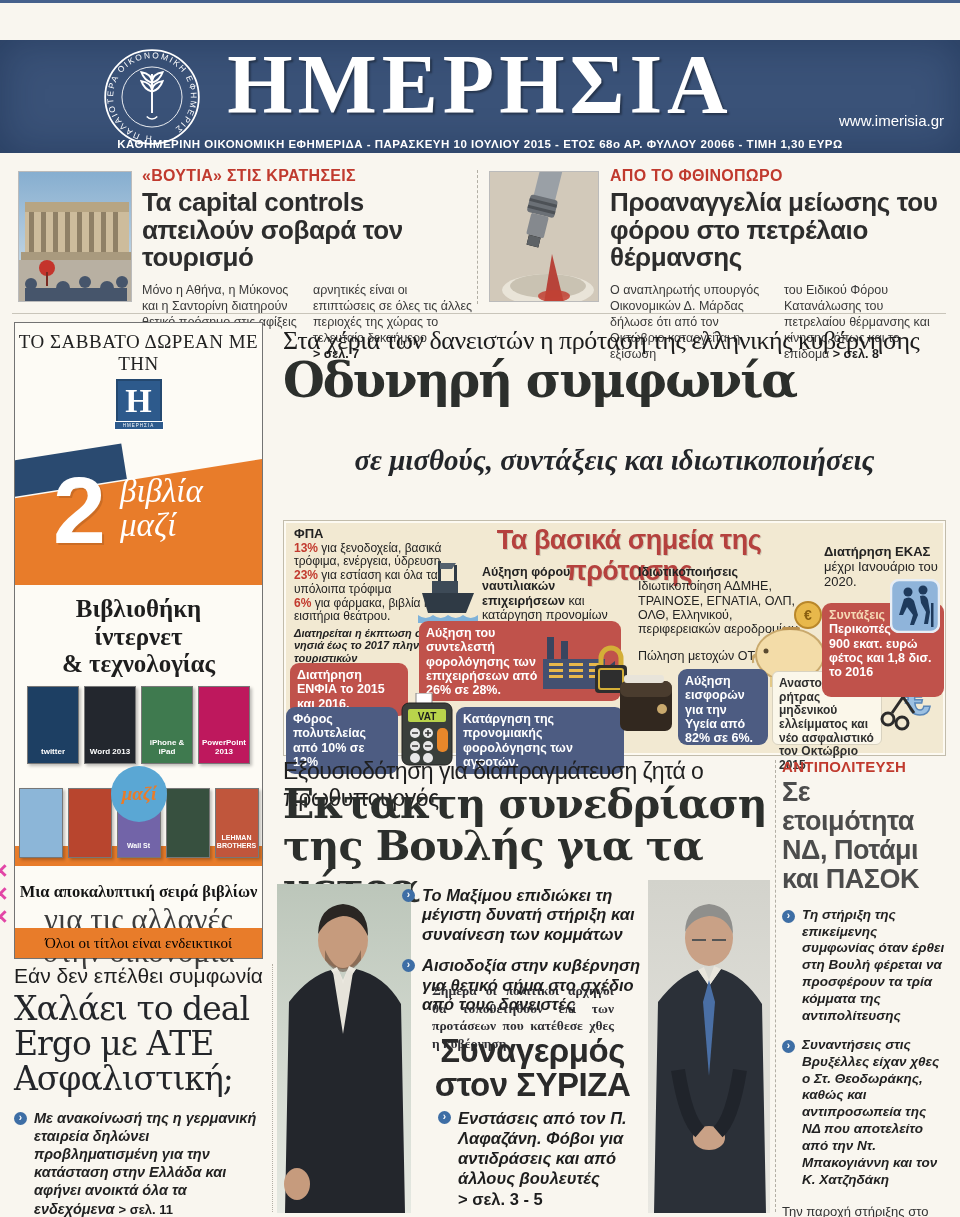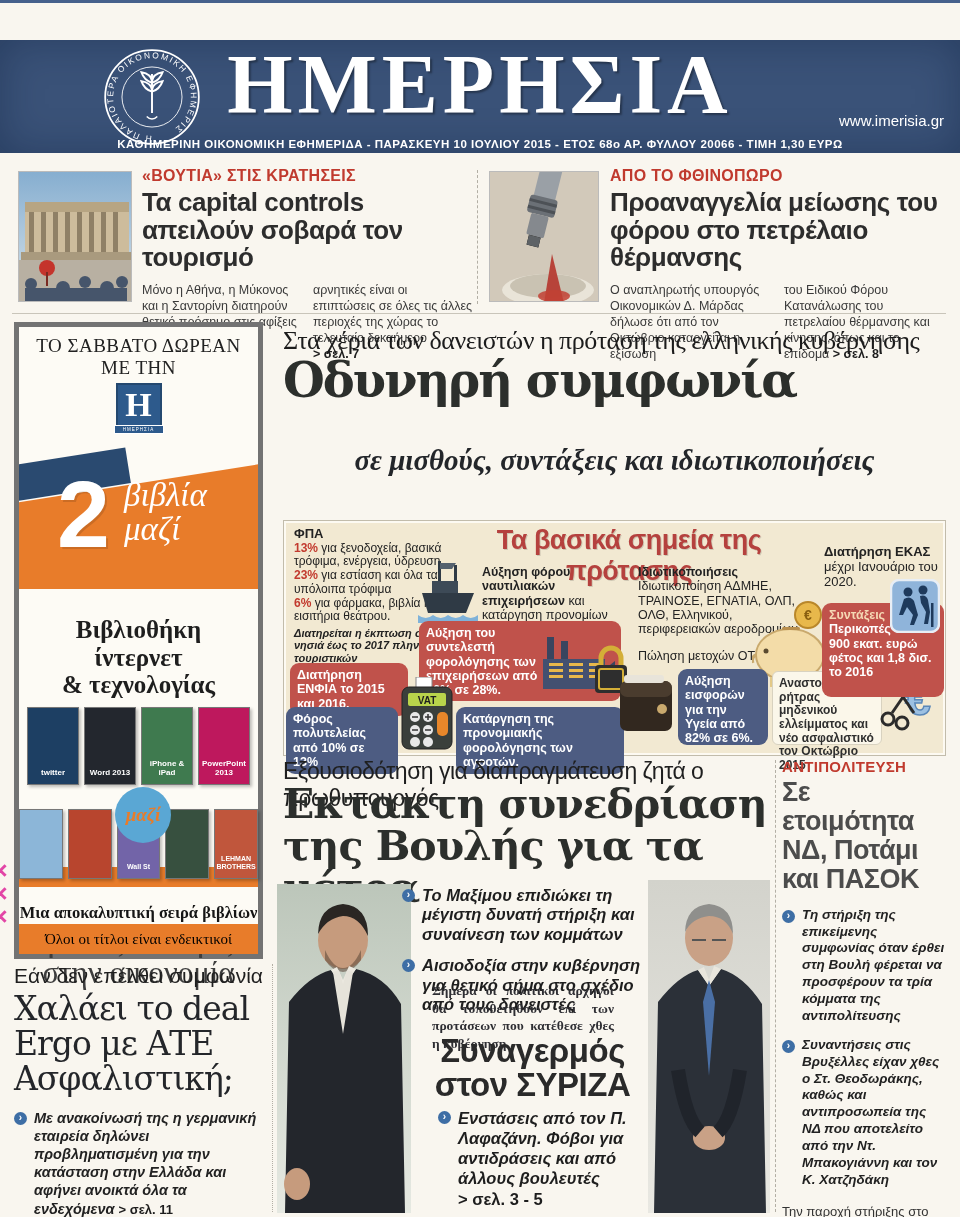--- a/index.html
+++ b/index.html
@@ -30,38 +30,38 @@
   .kicker{color:var(--c-kicker_red);font-weight:bold;font-size:16px;letter-spacing:.3px;}
   .ts-head{color:#2d2d2d;font-weight:bold;font-size:26px;line-height:1.06;margin-top:4px;letter-spacing:-.4px;}
   .ts-cols{display:flex;gap:12px;margin-top:10px;}
   .ts-cols p{width:50%;font-size:12.5px;line-height:1.28;color:#3a3a3a;}
   .ref{font-weight:bold;color:#1d1d1d;white-space:nowrap;}
   .vdash{position:absolute;border-left:1px dashed #b3afa5;}
   .hline{position:absolute;height:1px;background:#c9c5ba;}
 
   
   .promo{position:absolute;left:14px;top:322px;width:249px;height:637px;background:#fdfbf5;
-         border:5px solid #737373;}
+         border:1px solid #737373;}
   .promo-head{font-family:"Liberation Serif",serif;font-size:19px;color:#222;text-align:center;margin-top:8px;letter-spacing:.5px;}
   .hlogo{width:46px;height:44px;background:var(--c-promo_blue);margin:4px auto 0;position:relative;
          border:2px solid #24486f;text-align:center;}
   .hlogo .hletter{color:#fff;font-family:"Liberation Serif",serif;font-weight:bold;font-size:34px;line-height:40px;}
   .hlogo .hname{position:absolute;left:-4px;right:-4px;bottom:-9px;background:var(--c-promo_blue);
                 color:#fff;font-size:4.5px;letter-spacing:1px;padding:1px 0;border:1px solid #fff;}
   .promo-orange{position:relative;margin-top:14px;height:148px;background:var(--c-promo_orange);overflow:hidden;}
   .promo-orange::before{content:"";position:absolute;left:-30px;top:-60px;width:320px;height:100px;
                         background:#fdfbf5;transform:rotate(-9deg);}
   .promo-orange::after{content:"";position:absolute;left:-40px;top:18px;width:150px;height:36px;
                        background:#2a4a70;transform:rotate(-9deg);}
   .big2{position:absolute;left:38px;top:26px;color:#fff;font-size:95px;font-weight:bold;line-height:1;
         text-shadow:2px 2px 0 rgba(0,0,0,.12);z-index:2;}
   .big2txt{position:absolute;left:105px;top:38px;color:#fff;font-family:"Liberation Serif",serif;
            font-style:italic;font-size:33px;line-height:1.02;z-index:2;}
   .series1{font-family:"Liberation Serif",serif;font-weight:bold;font-size:25px;line-height:1.1;
-           text-align:center;color:#1e1e1e;margin-top:27px;}
+           text-align:center;color:#1e1e1e;margin-top:10px;}
   .brow{display:flex;justify-content:center;gap:5px;margin-top:8px;position:relative;}
   .bcover{width:52px;height:78px;border:1px solid #777;box-shadow:2px 2px 3px rgba(0,0,0,.25);
           color:#fff;font-size:8px;font-weight:bold;text-align:center;display:flex;align-items:flex-end;
           justify-content:center;padding-bottom:6px;line-height:1.15;}
   .brow2 .bcover{width:44px;height:70px;font-size:7px;}
   .brow2{padding-bottom:8px;background:linear-gradient(to top, var(--c-promo_orange) 26%, transparent 26%);}
   .mazi{position:absolute;left:96px;top:-22px;width:56px;height:56px;border-radius:50%;
         background:var(--c-mazi_circle_blue);color:var(--c-promo_orange);font-family:"Liberation Serif",serif;
         font-style:italic;font-weight:bold;font-size:19px;display:flex;align-items:center;justify-content:center;z-index:3;}
   .series2-k{font-family:"Liberation Serif",serif;font-weight:bold;font-size:16.5px;text-align:center;margin-top:16px;color:#151515;}
@@ -292,21 +292,21 @@
       <b class="hdr">ΦΠΑ</b>
       <div><span class="pct">13%</span><span> για ξενοδοχεία, βασικά τρόφιμα, ενέργεια, ύδρευση</span></div>
       <div><span class="pct">23%</span><span> για εστίαση και όλα τα υπόλοιπα τρόφιμα</span></div>
       <div><span class="pct">6%</span><span> για φάρμακα, βιβλία και εισιτήρια θεάτρου.</span></div>
       <div class="ig-note">Διατηρείται η έκπτωση στα νησιά έως το 2017 πλην των τουριστικών</div>
     </div>
 
     <div class="rbox" style="left:6px;top:142px;width:118px;">Διατήρηση ΕΝΦΙΑ το 2015 και 2016.</div>
     <div class="bbox" style="left:2px;top:186px;width:112px;">Φόρος πολυτελείας από 10% σε 13%</div>
 
-    <div class="icon" style="left:110px;top:156px;z-index:3;text-decoration:underline;">
+    <div class="icon" style="left:110px;top:172px;z-index:3;text-decoration:underline;">
       <svg width="66" height="76" viewBox="0 0 66 76">
         <rect x="22" y="0" width="16" height="14" fill="#fff" stroke="#888"></rect>
         <rect x="8" y="10" width="50" height="62" rx="7" fill="#3a3f3b" stroke="#222"></rect>
         <rect x="14" y="16" width="38" height="13" rx="2" fill="#b9d44b"></rect>
         <text x="33" y="27" font-size="10" font-weight="bold" text-anchor="middle" fill="#1e1e1e">VAT</text>
         <g fill="#e8e8e8">
             <circle cx="21" cy="40" r="5"></circle>
             <circle cx="34" cy="40" r="5"></circle>
           <circle cx="21" cy="53" r="5"></circle>
             <circle cx="34" cy="53" r="5"></circle>

